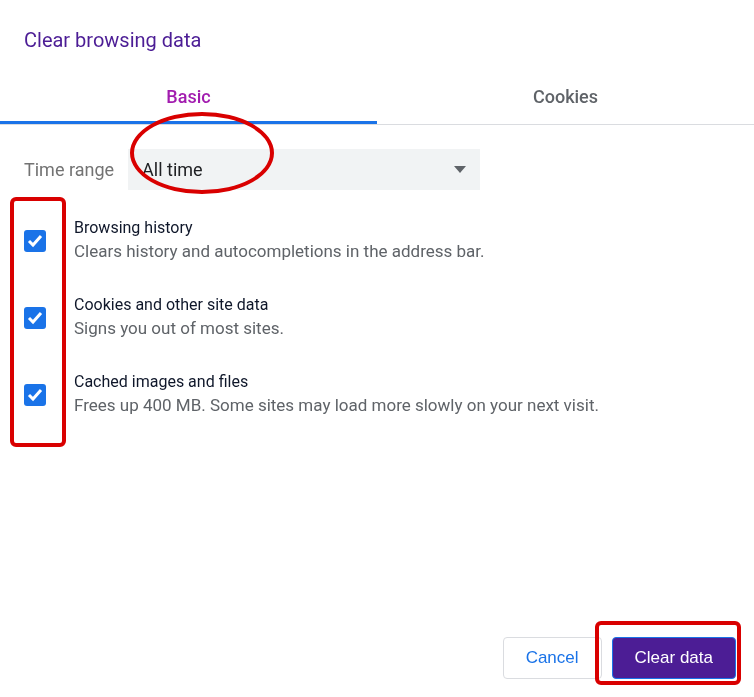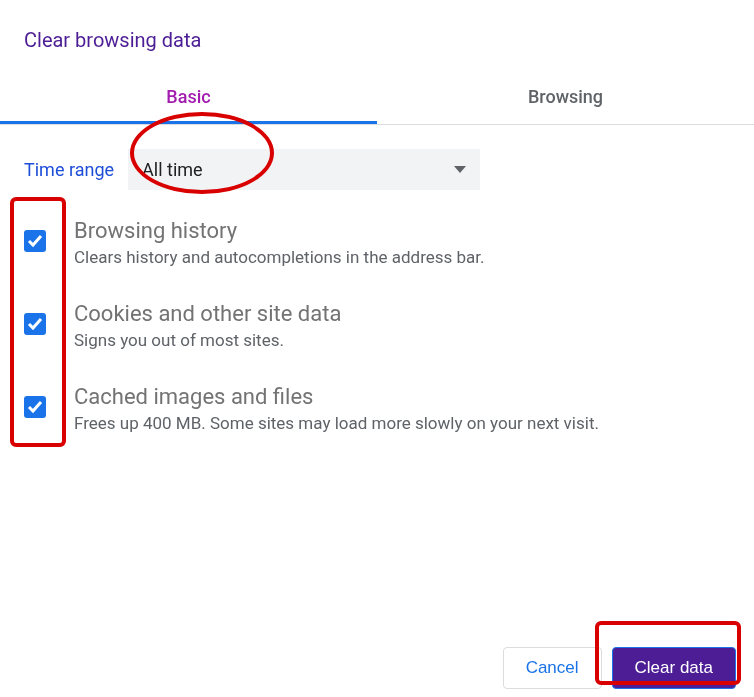--- a/index.html
+++ b/index.html
@@ -47,21 +47,21 @@
       padding: 24px 24px 0 24px;
     }
     .time-row {
       display: flex;
       align-items: center;
       gap: 14px;
       margin-bottom: 28px;
       position: relative;
     }
     .time-label {
-      color: #1d4ed8;
+      color: #737373;
       font-size: 18px;
     }
     .dropdown {
       background: #f1f3f4;
       border: none;
       padding: 10px 14px;
       width: 352px;
       display: flex;
       justify-content: space-between;
       align-items: center;
@@ -99,31 +99,31 @@
       width: 16px;
       height: 16px;
       stroke: #fff;
       stroke-width: 3;
       fill: none;
     }
     .option-text {
       flex: 1;
     }
     .option-title {
-      font-size: 22px;
-      color: #737373;
+      font-size: 16px;
+      color: #0f172a;
       margin-bottom: 4px;
     }
     .option-desc {
       font-size: 17px;
       color: #5f6368;
     }
     .footer {
       position: absolute;
-      bottom: 8px;
+      bottom: 18px;
       right: 18px;
       display: flex;
       gap: 10px;
       align-items: center;
     }
     .btn {
       padding: 10px 22px;
       font-size: 17px;
       border-radius: 4px;
       cursor: pointer;
@@ -154,21 +154,21 @@
     }
   </style>
 </head>
 <body>
 
 <div class="dialog">
   <div class="title">Clear browsing data</div>
 
   <div class="tabs">
     <div class="tab active">Basic</div>
-    <div class="tab inactive">Browsing</div>
+    <div class="tab inactive">Cookies</div>
   </div>
 
   <div class="content">
     <div class="time-row">
       <span class="time-label">Time range</span>
       <div class="dropdown">
         <span>All time</span>
         <span class="dropdown-arrow"></span>
       </div>
     </div>

